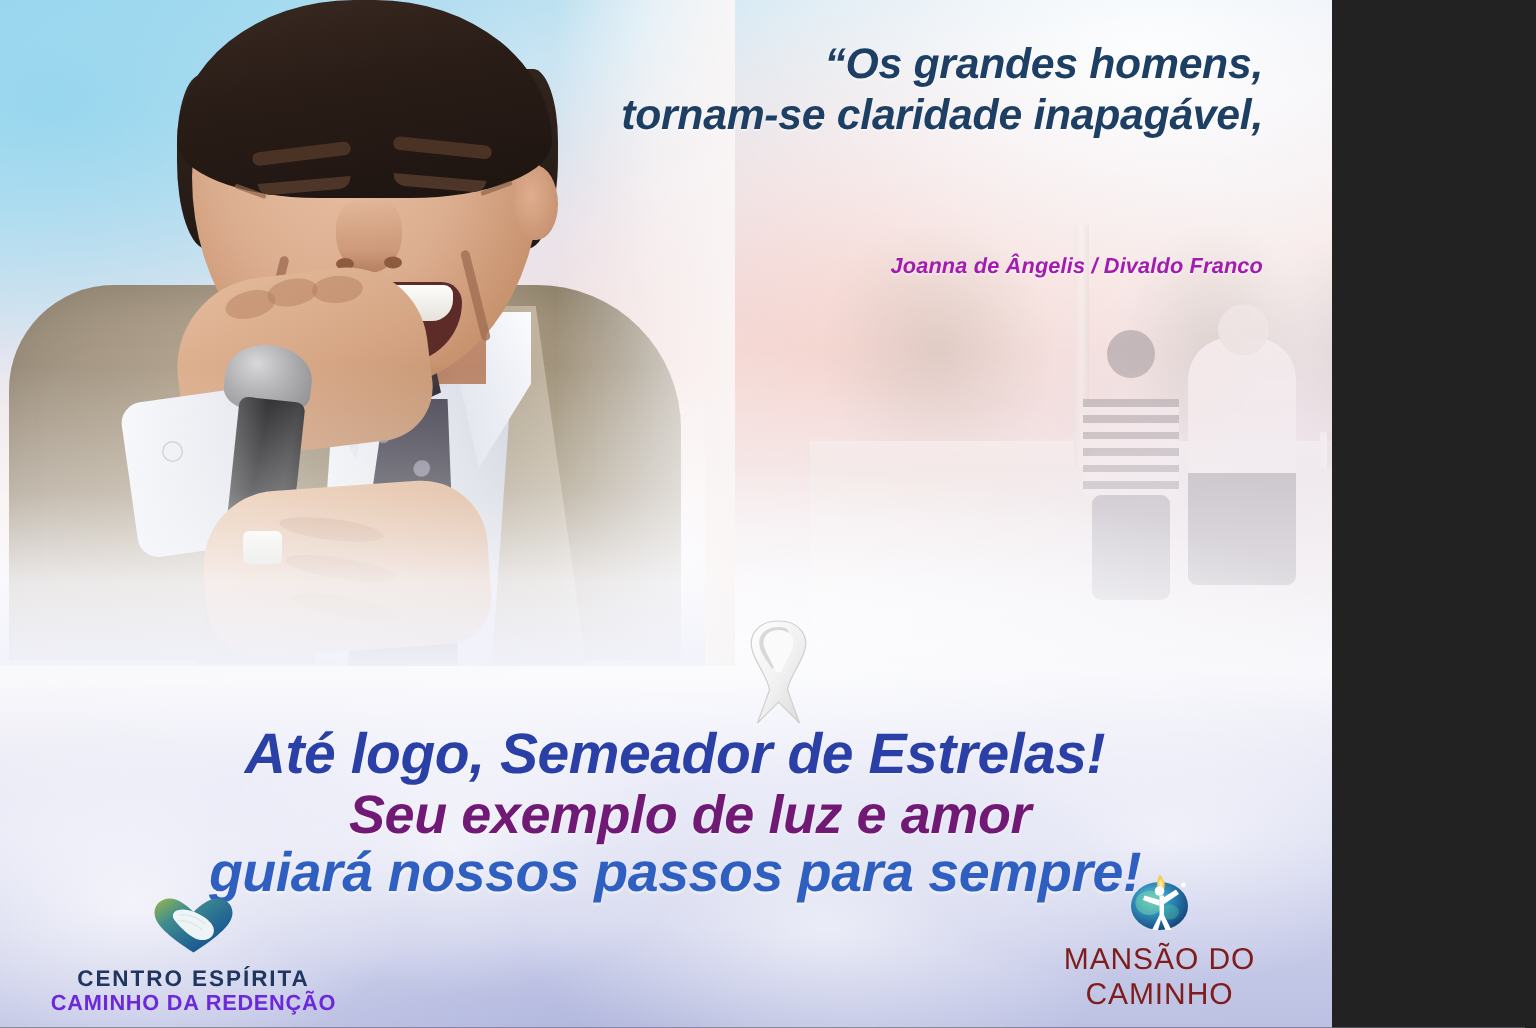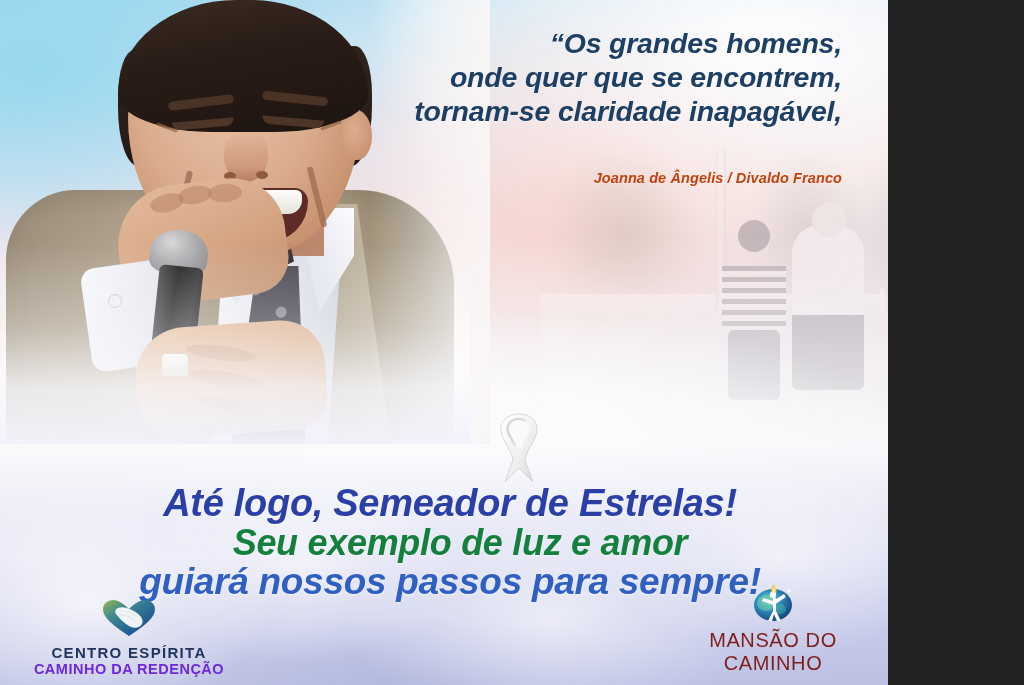--- a/index.html
+++ b/index.html
@@ -298,21 +298,21 @@
     line-height: 34px;
     letter-spacing: -0.2px;
     text-shadow: 0 1px 1px rgba(255,255,255,.55);
   }
   .quote .ln { display: block; white-space: nowrap; }
   .quote-attr {
     position: absolute;
     right: 46px; top: 170px;
     width: 560px;
     text-align: right;
-    color: #c2410c;
+    color: #a21caf;
     font-style: italic;
     font-weight: bold;
     font-size: 14.5px;
     letter-spacing: 0.1px;
     text-shadow: 0 1px 1px rgba(255,255,255,.5);
   }
 
   
   .ribbon {
     position: absolute; left: 483px; top: 408px; width: 72px; height: 78px;
@@ -325,21 +325,21 @@
     text-align: center;
     color: #2b40a6;
     font-style: italic;
     font-weight: bold;
     font-size: 37px;
     line-height: 39px;
     letter-spacing: -0.3px;
     text-shadow: 0 1px 2px rgba(255,255,255,.6);
   }
   .headline .h1 { display:block; font-size: 38px; }
-  .headline .h2 { display:block; font-size: 36px; color:#15803d;margin-left:20px; }
+  .headline .h2 { display:block; font-size: 36px; color:#701a75;margin-left:20px; }
   .headline .h3 { display:block; font-size: 37px; color:#2f5fc0; }
 
   
   .logo-left {
     position: absolute; left: 14px; bottom: 8px;
     width: 230px; text-align: center;
   }
   .logo-right {
     position: absolute; right: 10px; bottom: 10px;
     width: 210px; text-align: center;
@@ -436,21 +436,20 @@
     <div class="pt finger fi3"></div>
 
     <div class="portrait-fade-r"></div>
     <div class="portrait-fade"></div>
   </div>
 
   <div class="bg-clouds"></div>
 
   <div class="quote">
     <span class="ln">“Os grandes homens,</span>
-    <span class="ln">onde quer que se encontrem,</span>
     <span class="ln">tornam-se claridade inapagável,</span>
   </div>
   <div class="quote-attr">Joanna de Ângelis / Divaldo Franco</div>
 
   <div class="ribbon">
     <svg width="72" height="78" viewBox="0 0 72 78">
       <defs>
         <linearGradient id="rbg" x1="0" y1="0" x2="1" y2="1">
           <stop offset="0%" stop-color="#ffffff"></stop>
           <stop offset="55%" stop-color="#f0f0f0"></stop>

